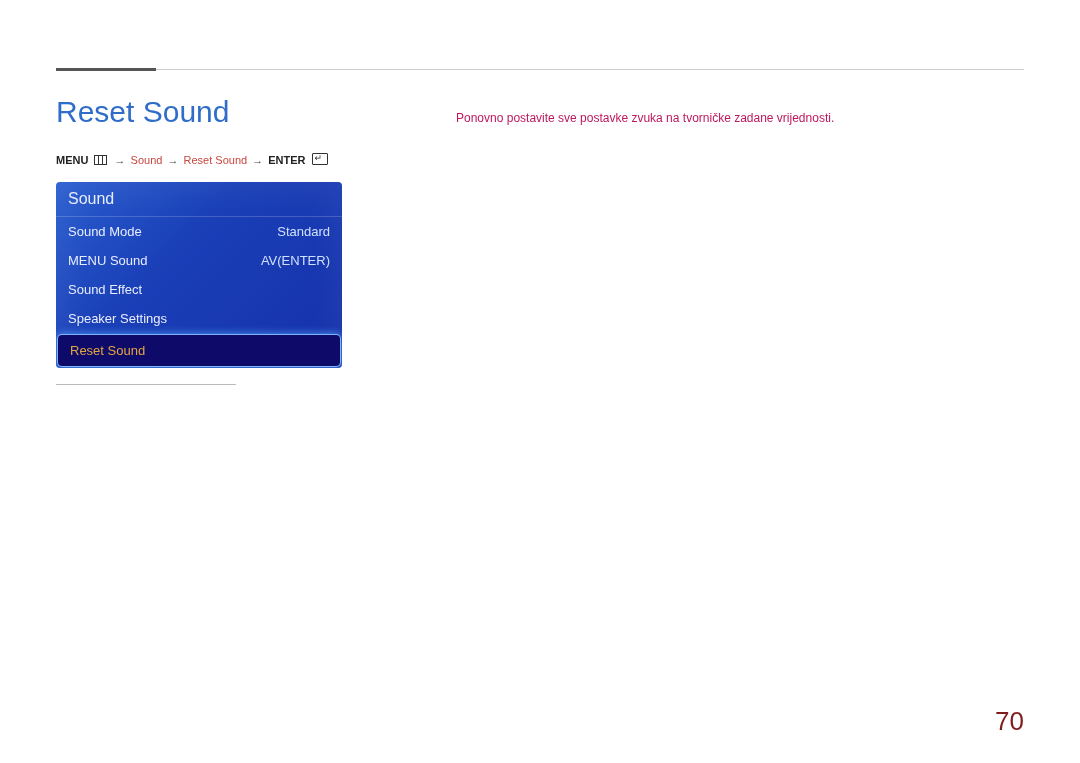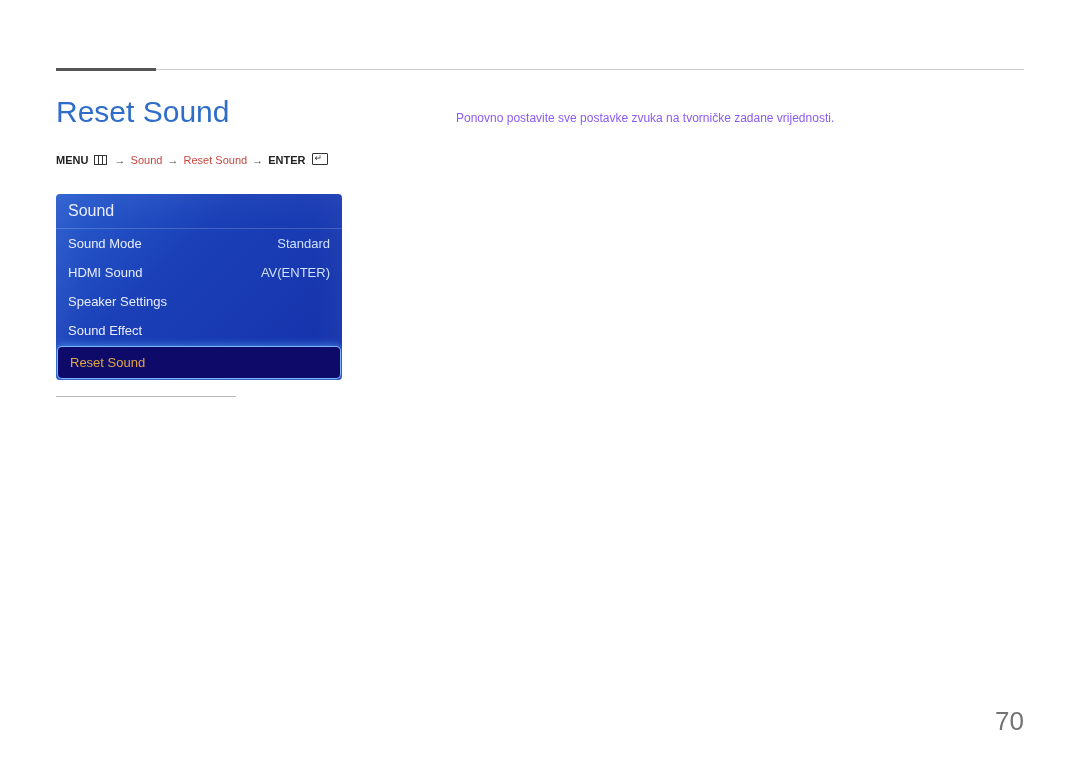--- a/index.html
+++ b/index.html
@@ -43,21 +43,21 @@
   }
   .section-title {
     font-size: 30px;
     color: #2f6dc9;
     margin: 0 0 24px 0;
     font-weight: 500;
   }
   .breadcrumb {
     font-size: 11px;
     color: #222;
-    margin-bottom: 28px;
+    margin-bottom: 16px;
   }
   .breadcrumb b { font-weight: 700; }
   .breadcrumb .hl { color: #c9473e; }
   .arrow { color:#444; margin: 0 2px; }
   .menu-icon, .enter-icon {
     display: inline-block;
     vertical-align: -1px;
     margin: 0 2px 0 3px;
   }
   .menu-icon {
@@ -86,21 +86,21 @@
   .enter-icon::after{
     content:"↵";
     position:absolute;
     font-size:9px;
     line-height:10px;
     left:2px; top:-1px;
     color:#333;
   }
   .description {
     font-size: 12px;
-    color: #8b5cf6;
+    color: #be185d;
     margin-top: 16px;
   }
   .panel {
     width: 286px;
     border-radius: 4px;
     background: linear-gradient(135deg, #2a5ecf 0%, #1a3fb7 40%, #1531aa 100%);
     color: #fff;
     overflow: hidden;
     box-shadow: inset 0 0 40px rgba(255,255,255,0.08);
   }
@@ -137,21 +137,21 @@
   }
   .footnote {
     font-size: 10px;
     color: #777;
   }
   .page-number {
     position: absolute;
     right: 56px;
     bottom: 26px;
     font-size: 26px;
-    color: #737373;
+    color: #7f1d1d;
   }
 </style>
 </head>
 <body>
 
 <div class="page-rule"></div>
 <div class="page-rule-bold"></div>
 
 <div class="content">
 
@@ -172,29 +172,29 @@
     </div>
 
     <div class="panel">
       <div class="panel-header">Sound</div>
 
       <div class="row">
         <span>Sound Mode</span>
         <span>Standard</span>
       </div>
       <div class="row">
-        <span>HDMI Sound</span>
+        <span>MENU Sound</span>
         <span>AV(ENTER)</span>
       </div>
       <div class="row">
+        <span>Sound Effect</span>
+        <span></span>
+      </div>
+      <div class="row">
         <span>Speaker Settings</span>
-        <span></span>
-      </div>
-      <div class="row">
-        <span>Sound Effect</span>
         <span></span>
       </div>
 
       <div class="panel-selected-wrap">
         <div class="panel-selected">Reset Sound</div>
       </div>
     </div>
 
     <hr class="footnote-rule">
 

